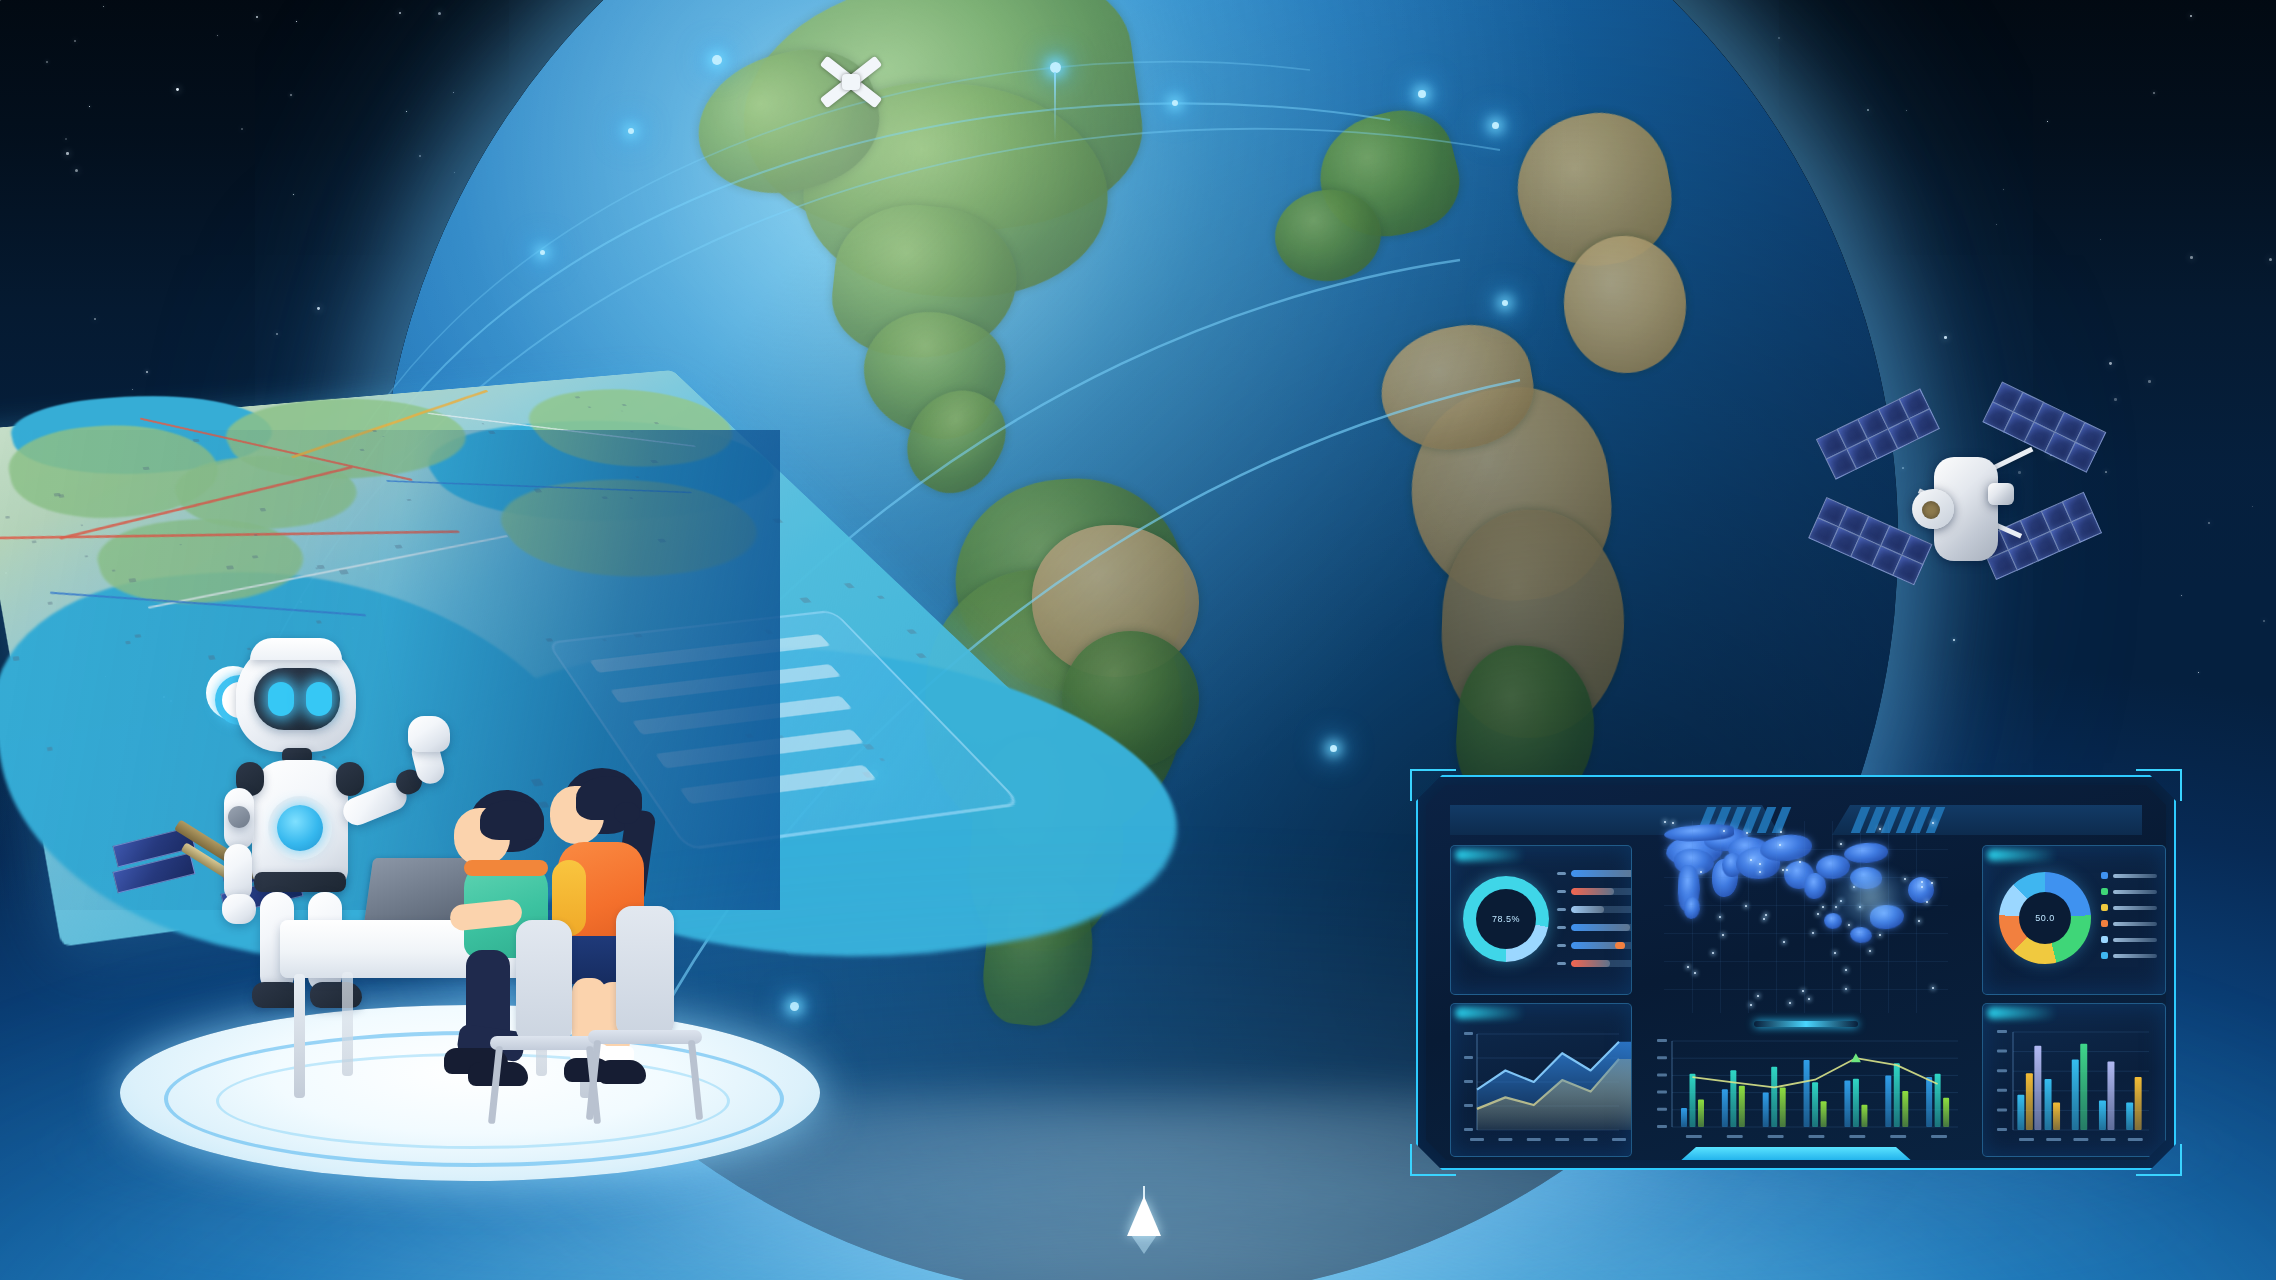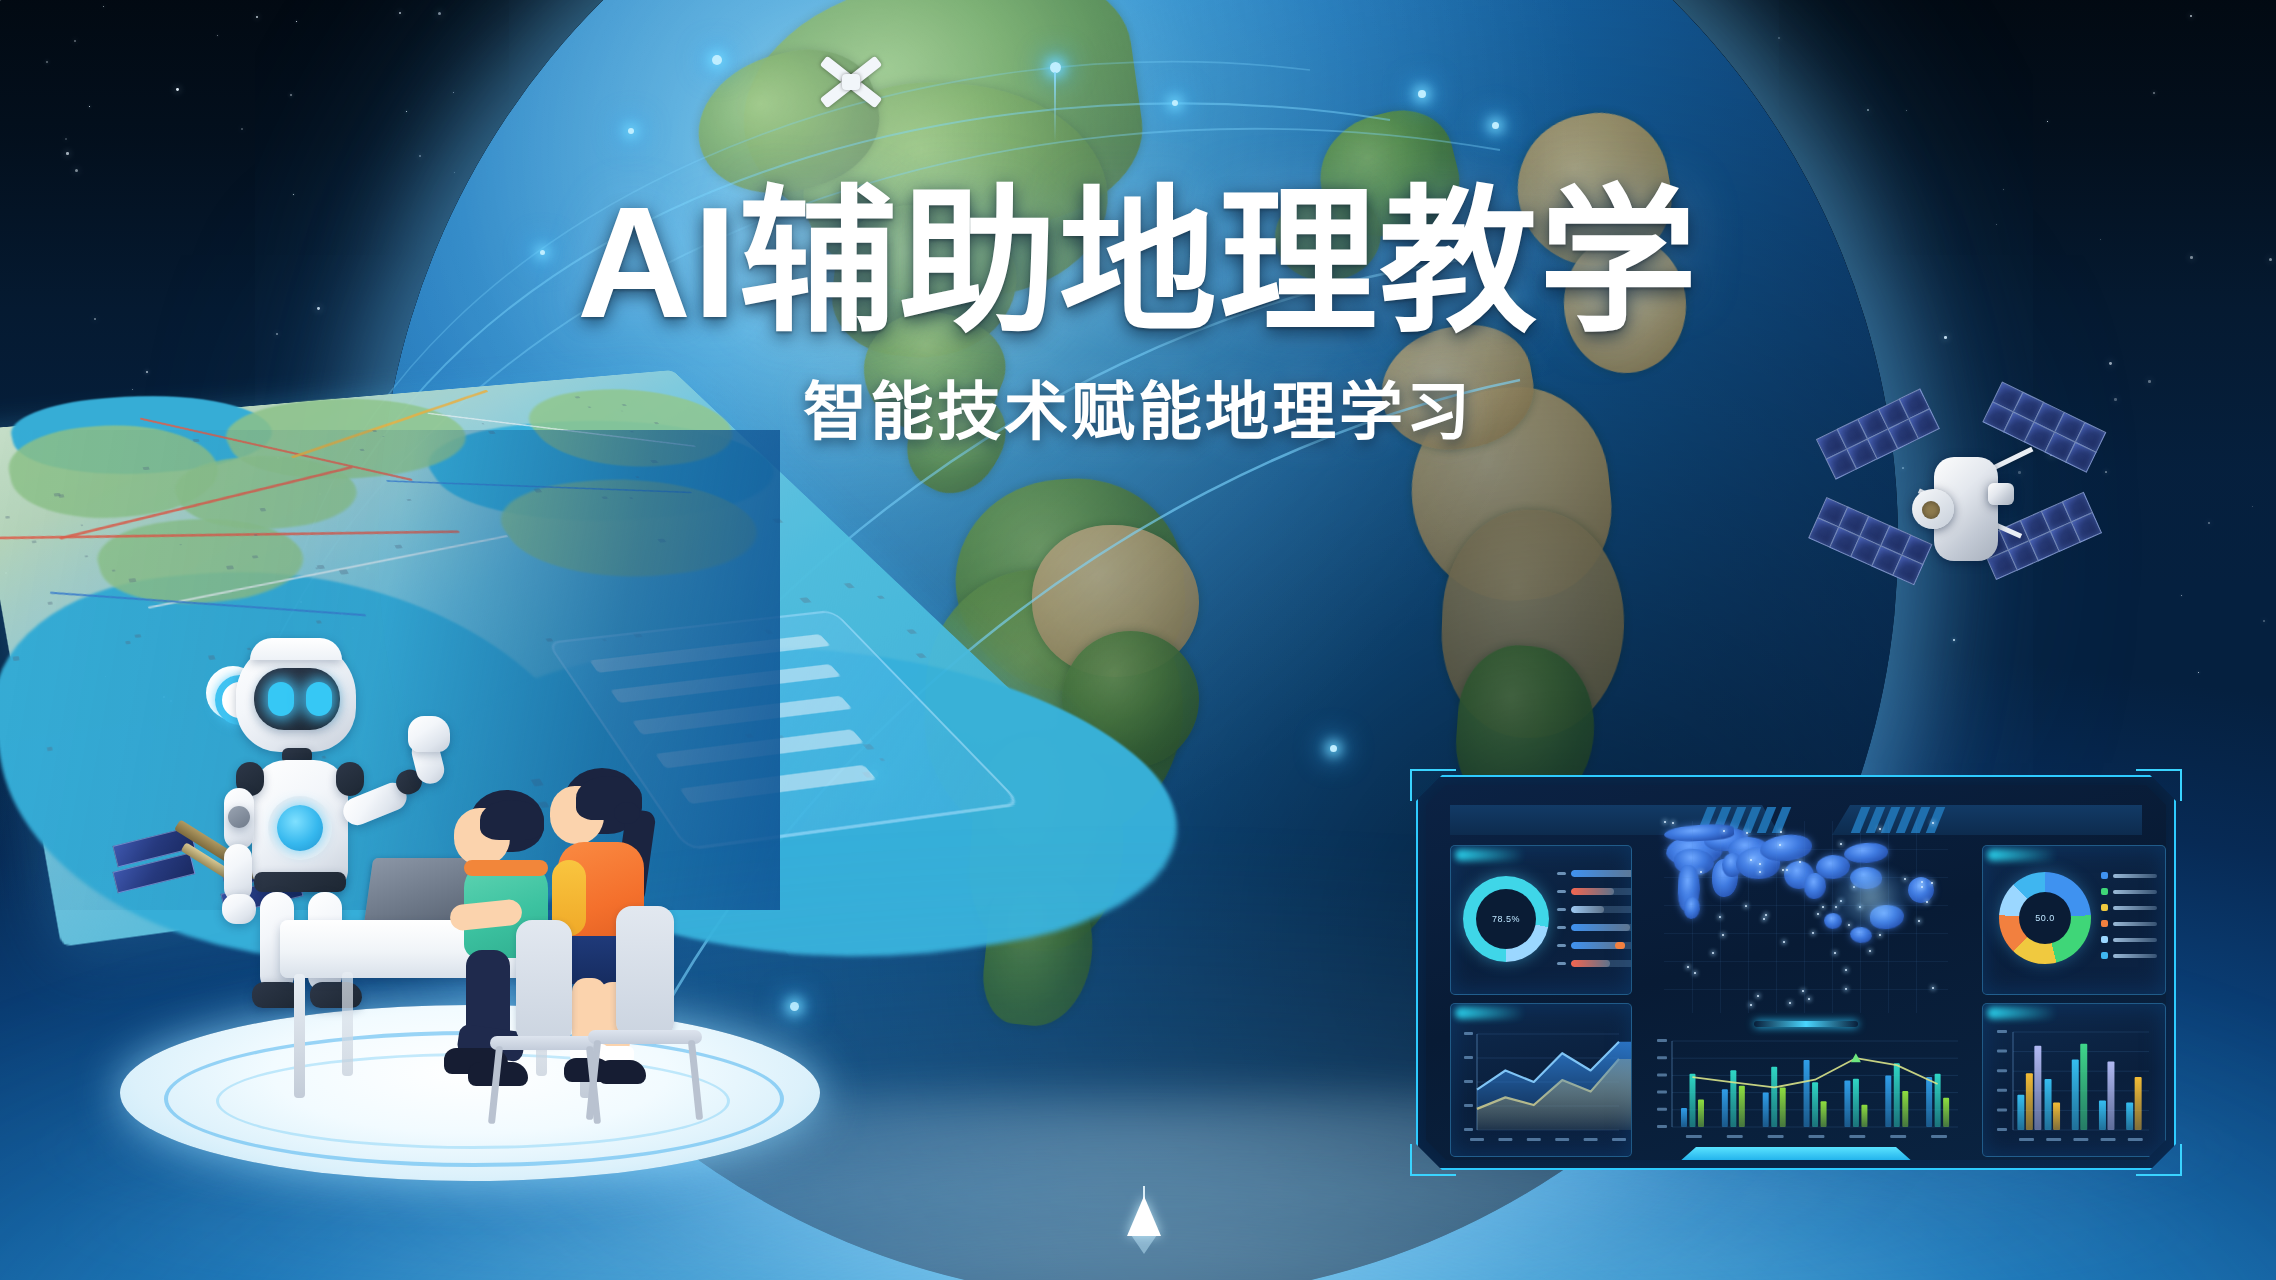--- a/index.html
+++ b/index.html
@@ -1264,18 +1264,14 @@
                 <stop offset="100%" stop-color="#f2bb35" stop-opacity="0.5"></stop>
               </linearGradient>
             </defs>
             <rect x="151.65200000000002" y="73.08" width="7" height="52.92" rx="1" fill="url(#bg42)"></rect>
             <rect x="144.78400000000002" y="134" width="15" height="3" rx="1" fill="rgba(150,200,245,.5)"></rect>
           </svg>
       </div>
     </div>
   </div>
 
-  <div class="title-block">
-    <div class="main-title">AI辅助地理教学</div>
-    <div class="sub-title">智能技术赋能地理学习</div>
-  </div>
 
 </div>
 
 </body></html>

